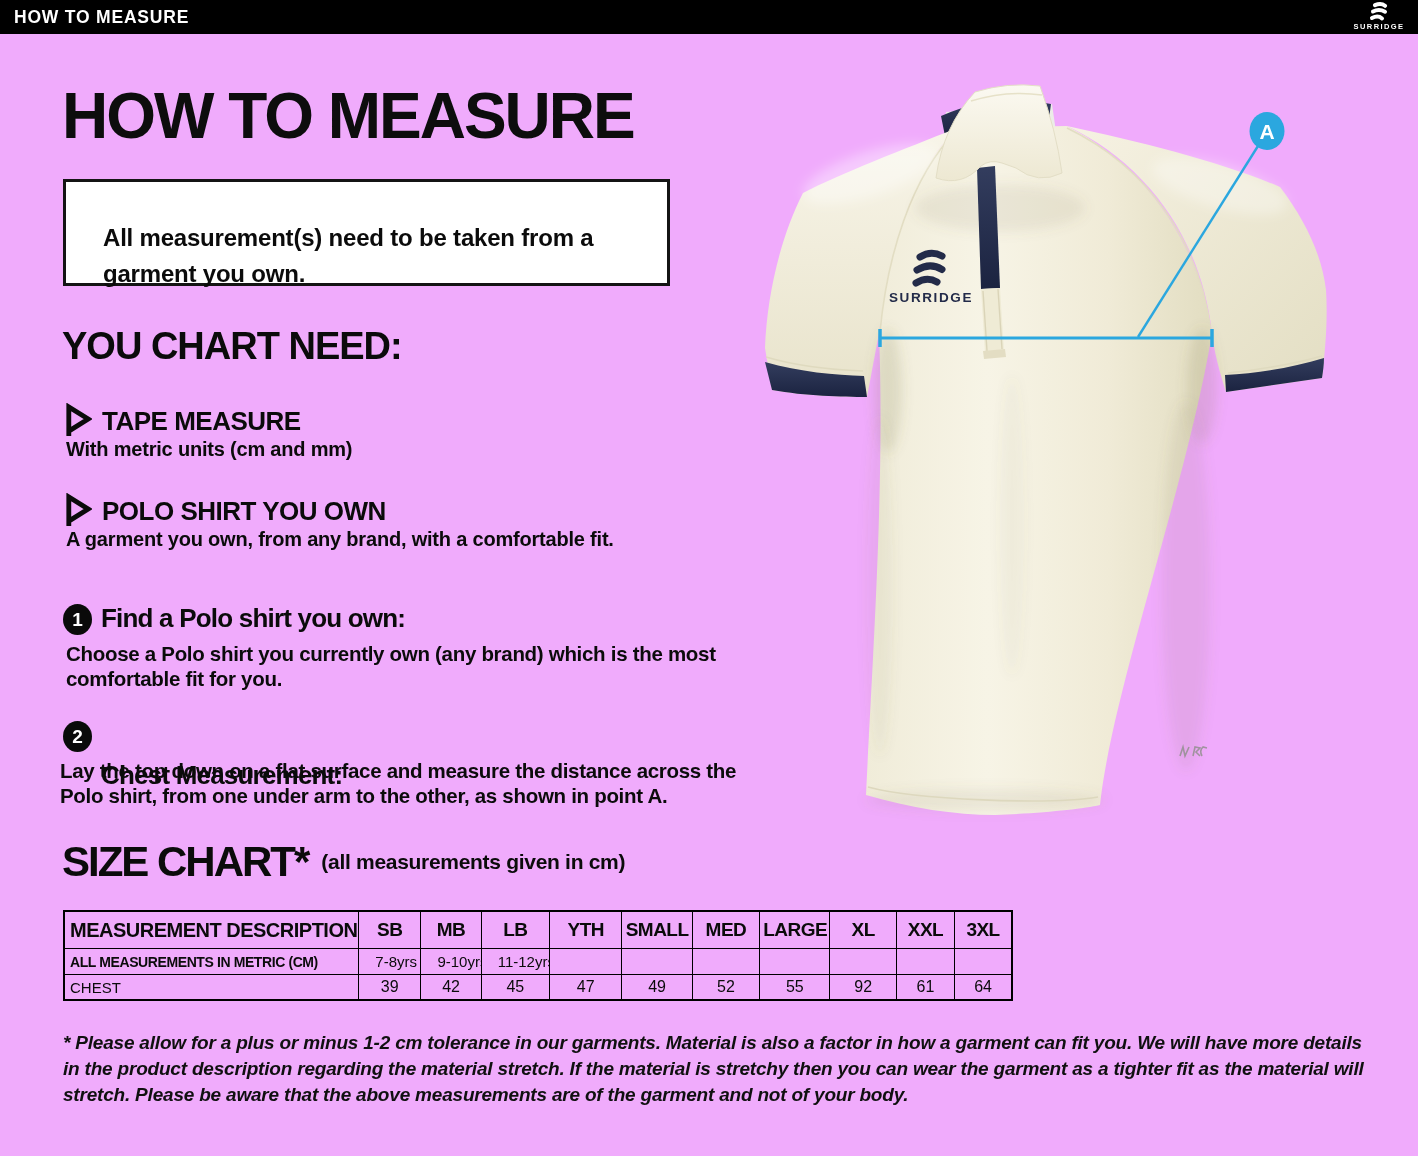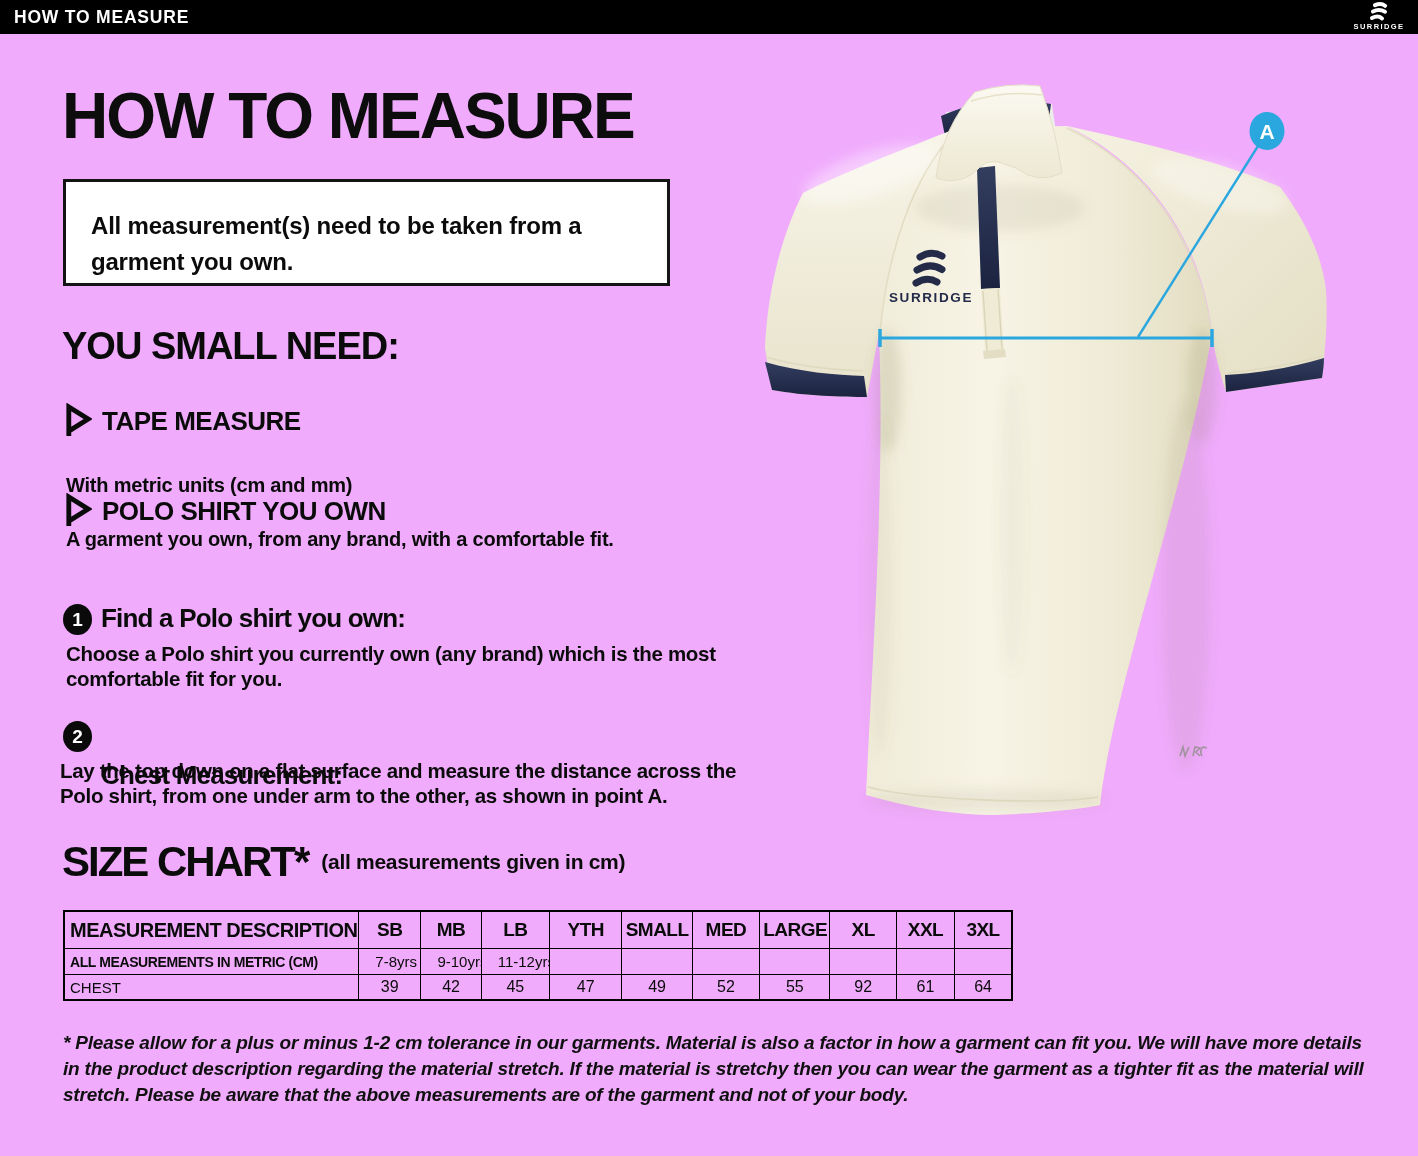--- a/index.html
+++ b/index.html
@@ -20,28 +20,28 @@
   }
   
   .h1{
     position:absolute;left:62px;top:82px;font-size:64px;font-weight:bold;
     letter-spacing:-2px;line-height:68px;color:#0d0d0d;white-space:nowrap;
   }
   .note-box{
     position:absolute;left:63px;top:179px;width:607px;height:107px;box-sizing:border-box;
     border:3px solid #141414;background:#fff;
   }
-  .note-box p{margin:4px;padding:22px 7px 0 21px;font-size:24px;font-weight:bold;line-height:36px;letter-spacing:-0.2px;}
+  .note-box p{margin:16px;padding:22px 7px 0 21px;font-size:24px;font-weight:bold;line-height:36px;letter-spacing:-0.2px;}
   .ywn{
     position:absolute;left:62px;top:325px;font-size:38px;font-weight:bold;letter-spacing:-1px;white-space:nowrap;
   }
   .need-item .play{position:absolute;width:29px;height:34px;}
   .need-label{position:absolute;font-size:26px;font-weight:bold;letter-spacing:-0.5px;white-space:nowrap;}
   .need-desc{position:absolute;font-size:20px;font-weight:bold;letter-spacing:-0.2px;white-space:nowrap;}
-  .play-1{left:63px;top:403px;} .label-1{left:102px;top:406px;} .desc-1{left:66px;top:438px;margin-top:36px;}
+  .play-1{left:63px;top:403px;} .label-1{left:102px;top:406px;} .desc-1{left:66px;top:438px;}
   .play-2{left:63px;top:493px;} .label-2{left:102px;top:496px;} .desc-2{left:66px;top:528px;}
   .step-badge{
     position:absolute;width:29px;height:31px;background:#0a0a0a;border-radius:50%;
     color:#fff;font-size:19px;font-weight:bold;text-align:center;line-height:31px;
   }
   .step-title{position:absolute;font-size:26px;font-weight:bold;letter-spacing:-0.8px;white-space:nowrap;}
   .step-desc{position:absolute;font-size:20.5px;font-weight:bold;letter-spacing:-0.3px;line-height:25px;}
   .badge-1{left:63px;top:604px;} .title-1{left:101px;top:603px;} .para-1{left:66px;top:641px;width:715px;}
   .badge-2{left:63px;top:721px;} .title-2{left:101px;top:720px;margin-top:40px;} .para-2{left:60px;top:758px;width:700px;}
   .sc-head{position:absolute;left:62px;top:838px;display:flex;align-items:center;white-space:nowrap;}
@@ -86,21 +86,21 @@
       <span class="brand-word">SURRIDGE</span>
     </div>
   </div>
 
   <div class="h1">HOW TO MEASURE</div>
 
   <div class="note-box">
     <p>All measurement(s) need to be taken from a garment you own.</p>
   </div>
 
-  <div class="ywn">YOU SMALL NEED:</div>
+  <div class="ywn">YOU CHART NEED:</div>
 
   <div class="need-item">
     <svg class="play play-1" viewBox="0 0 30 35">
       <path d="M6,34 L6,4 L26,16.5 L6,29" fill="none" stroke="#0b0b0b" stroke-width="5"></path>
     </svg>
     <div class="need-label label-1">TAPE MEASURE</div>
     <div class="need-desc desc-1">With metric units (cm and mm)</div>
   </div>
 
   <div class="need-item">

